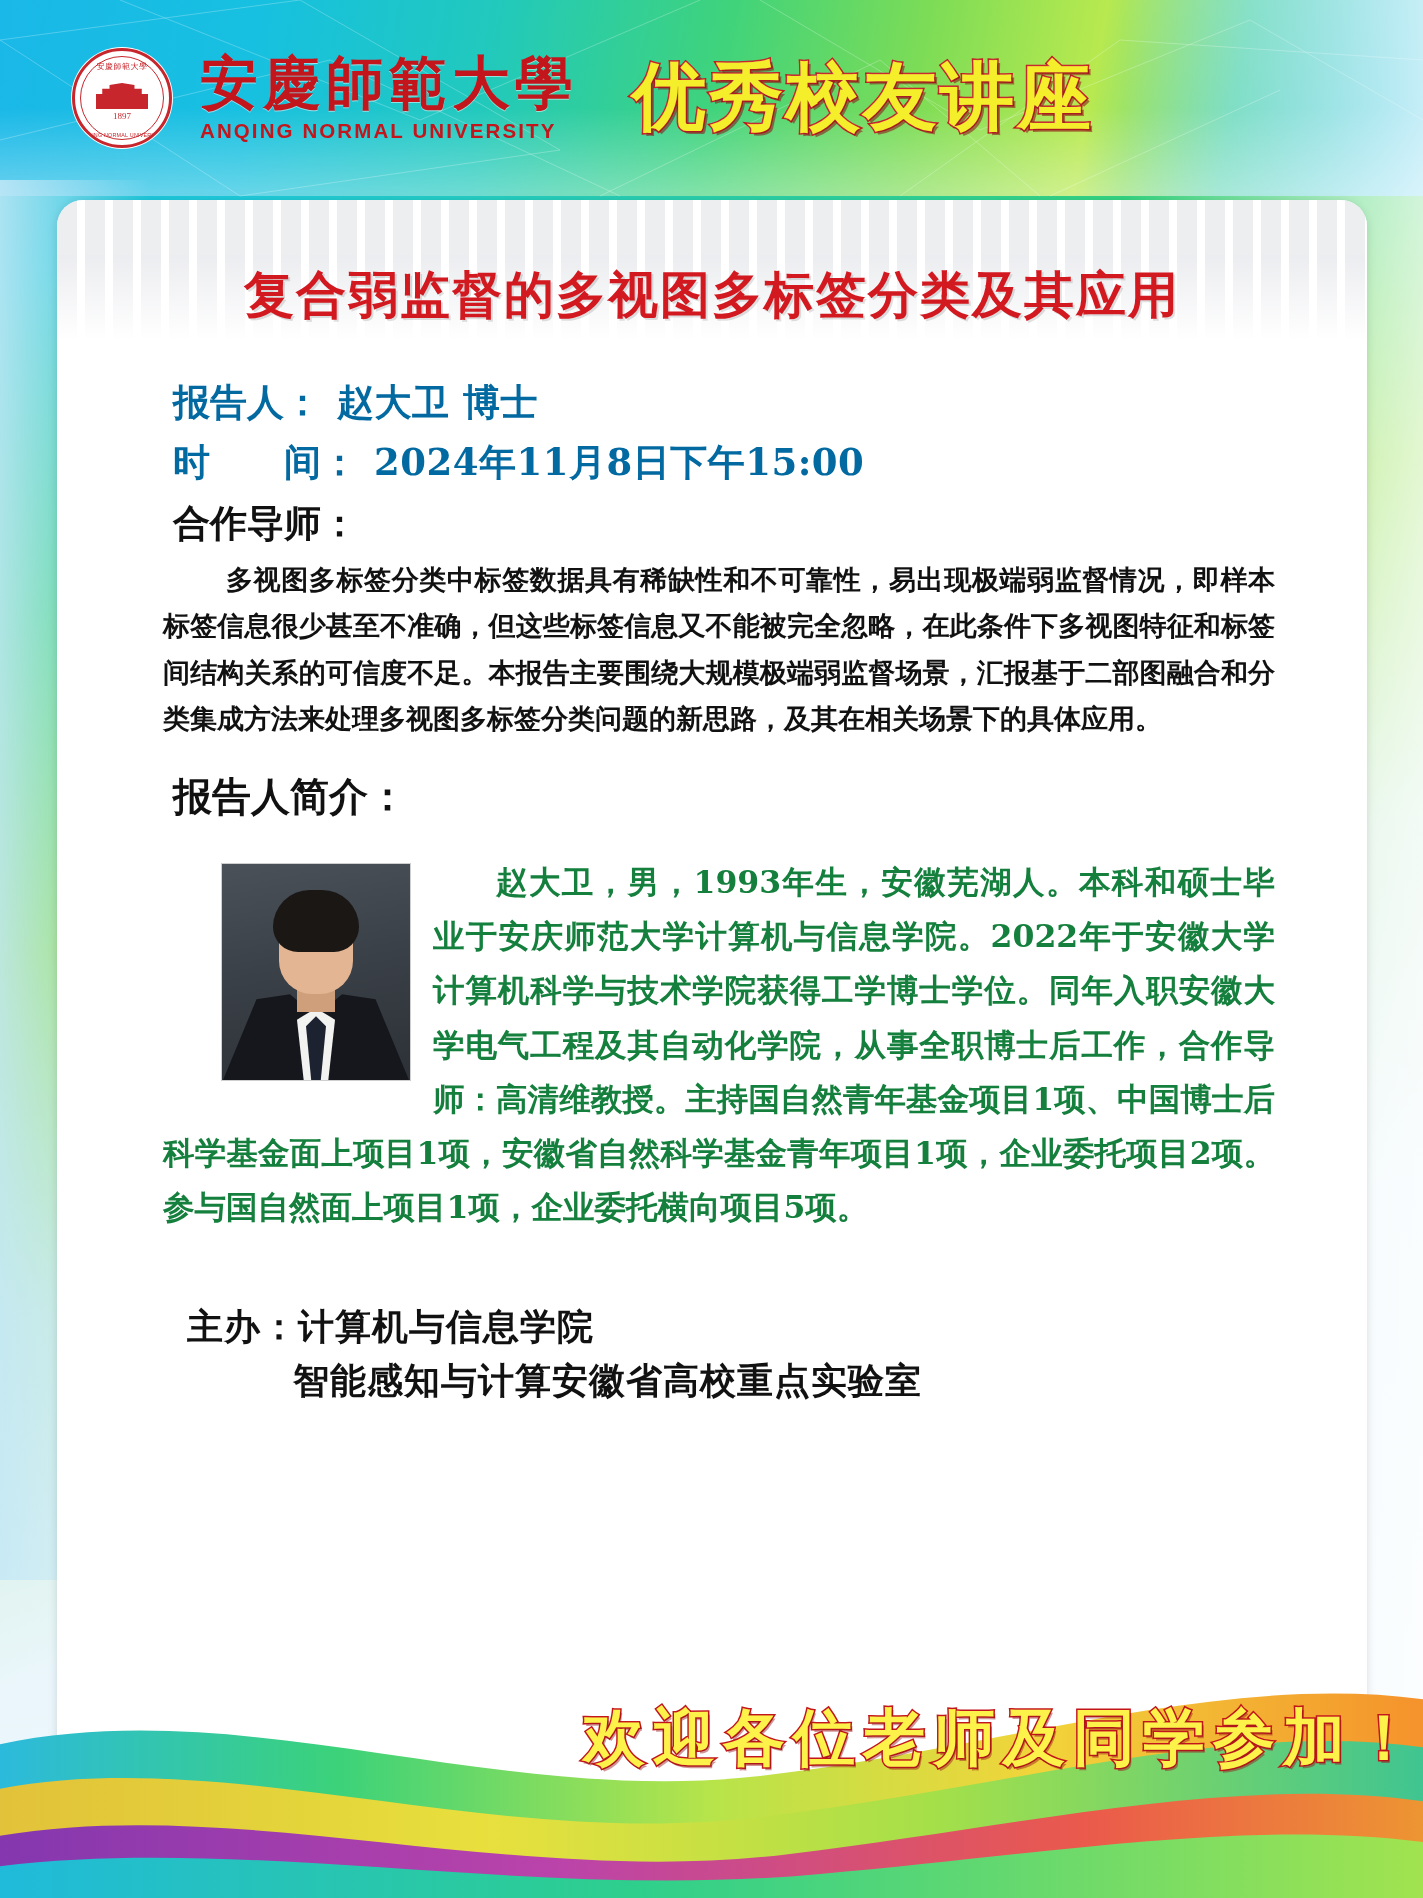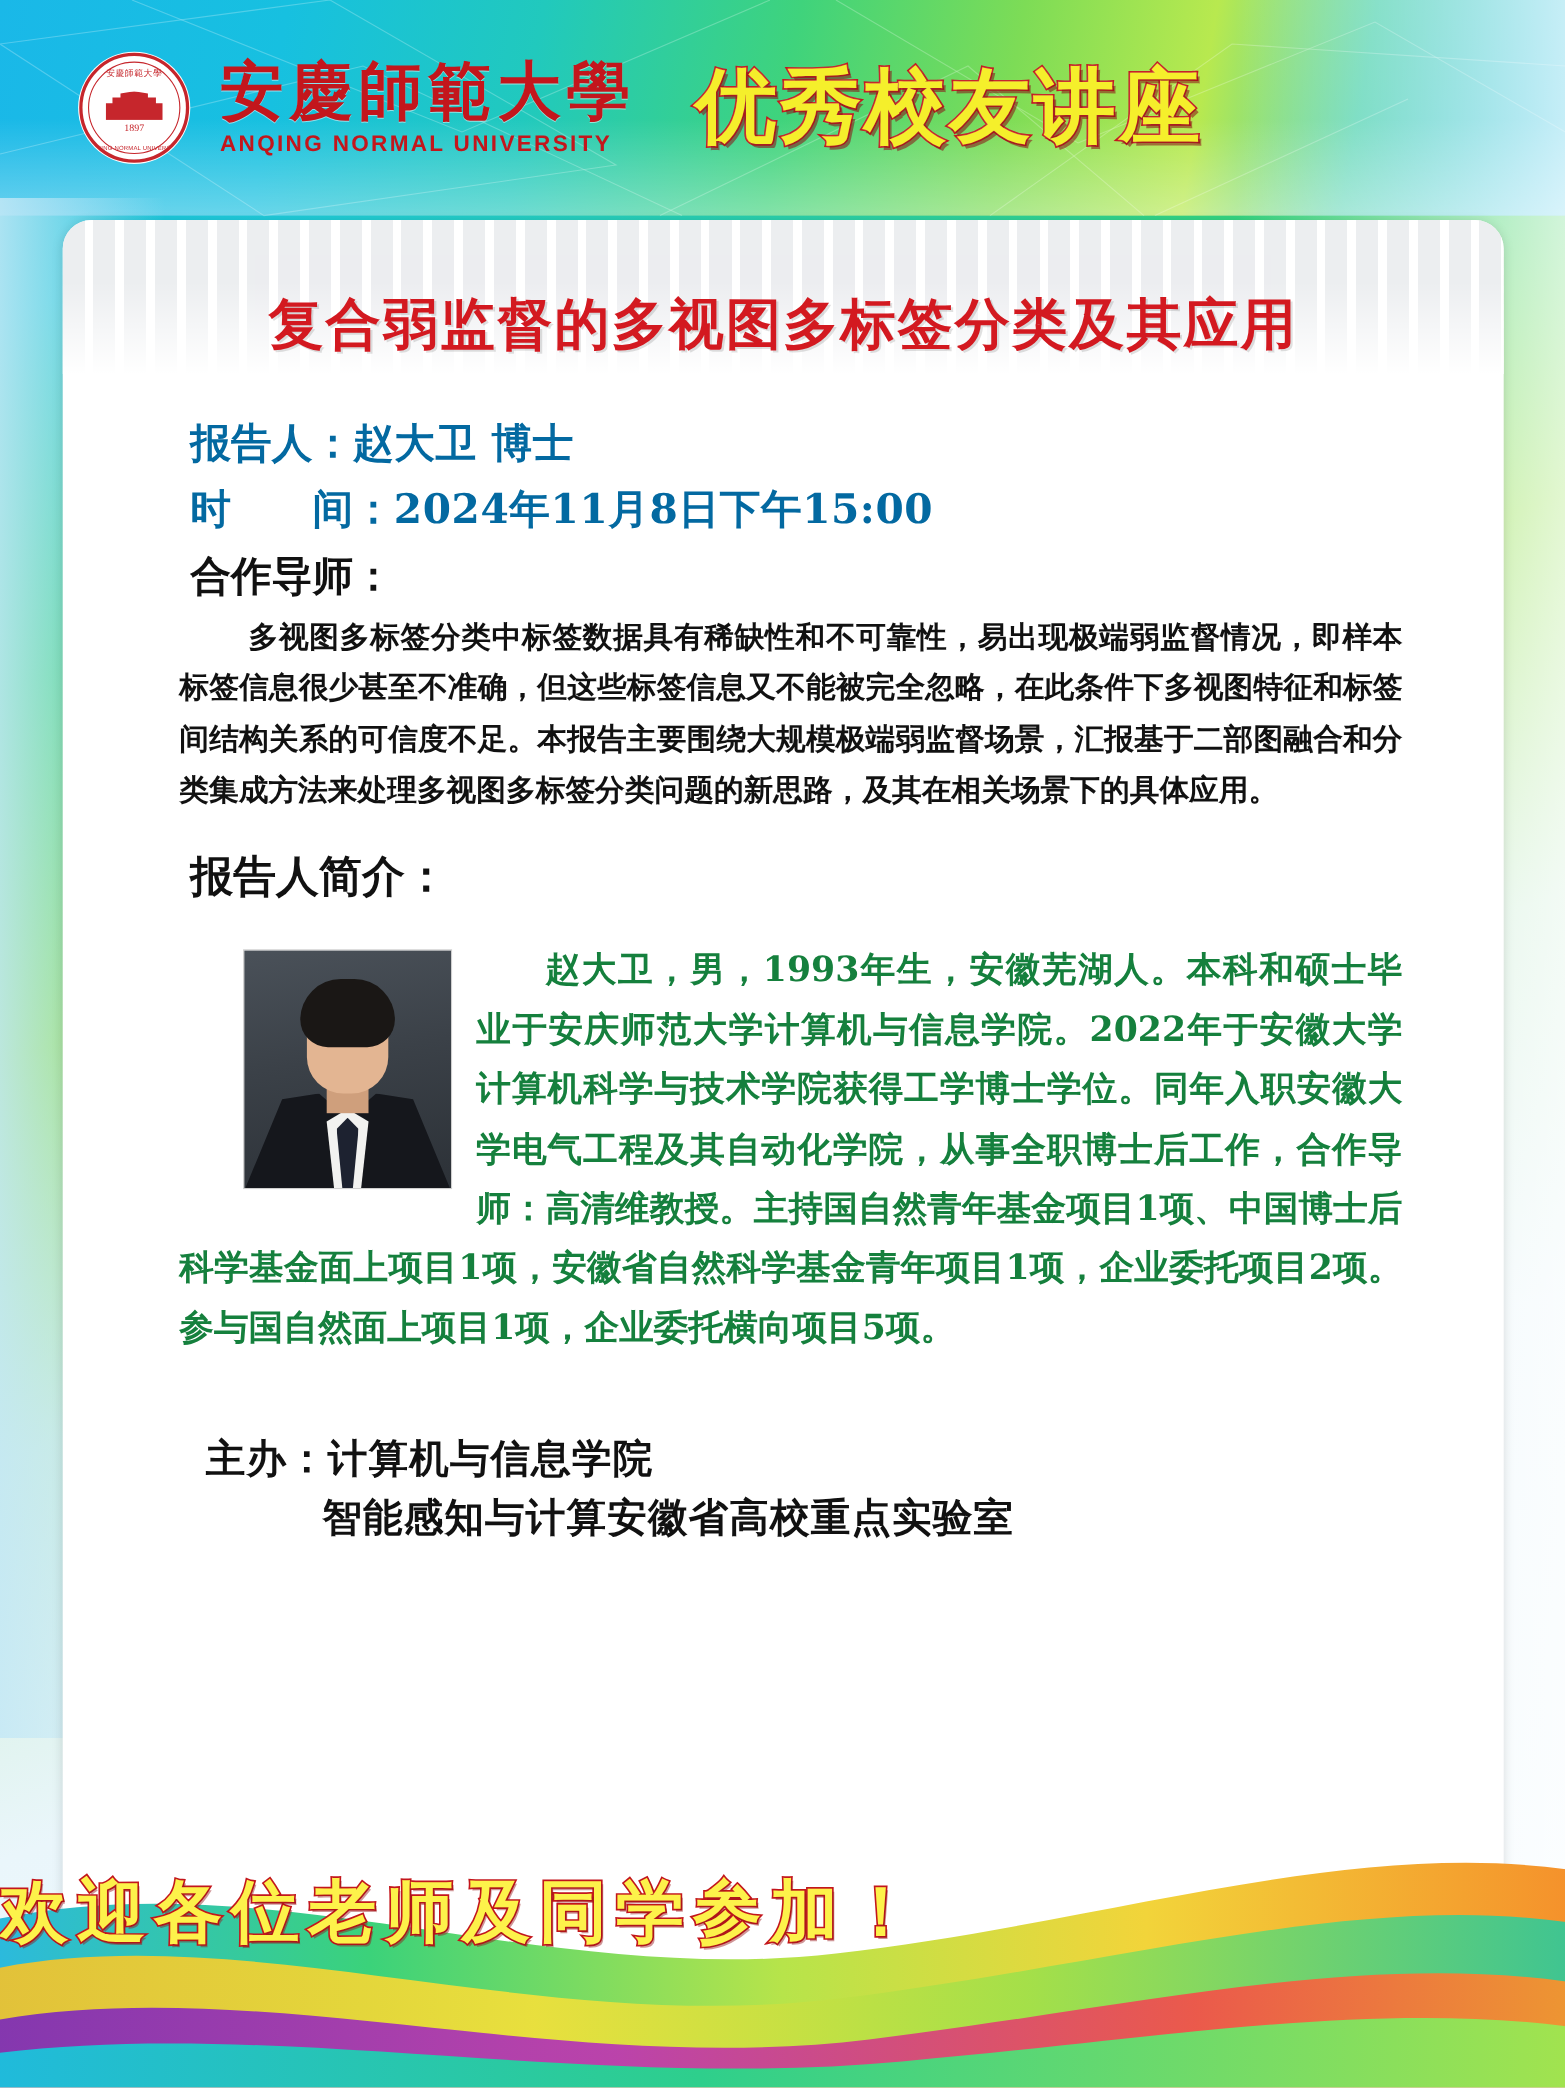--- a/index.html
+++ b/index.html
@@ -216,20 +216,21 @@
     font-weight: bold;
     color: #0369a1;
     line-height: 1.62;
     font-family: "DejaVu Serif", serif;
   }
   .meta-label {
     white-space: pre;
   }
   .meta-value {
     letter-spacing: .5px;
+    margin-left: 16px;
   }
 
   .section-head {
     padding-left: 72px;
     margin-top: 6px;
     font-size: 37px;
     font-weight: bold;
     color: #111;
     font-family: "DejaVu Serif", serif;
   }
@@ -346,21 +347,21 @@
     overflow: hidden;
   }
   .bottom .wave {
     position: absolute;
     left: -40px; right: -40px;
   }
   .welcome {
     position: absolute;
     left: 0; right: 0;
     bottom: 118px;
-    text-align: left;
+    text-align: right;
     font-size: 62px;
     font-weight: bold;
     letter-spacing: 8px;
     color: #fdf24a;
     font-family: "DejaVu Serif", serif;
     -webkit-text-stroke: 3px #c3161c;
     paint-order: stroke fill;
     text-shadow: 2px 3px 0 rgba(150,20,24,.45);
     white-space: nowrap;
   }

